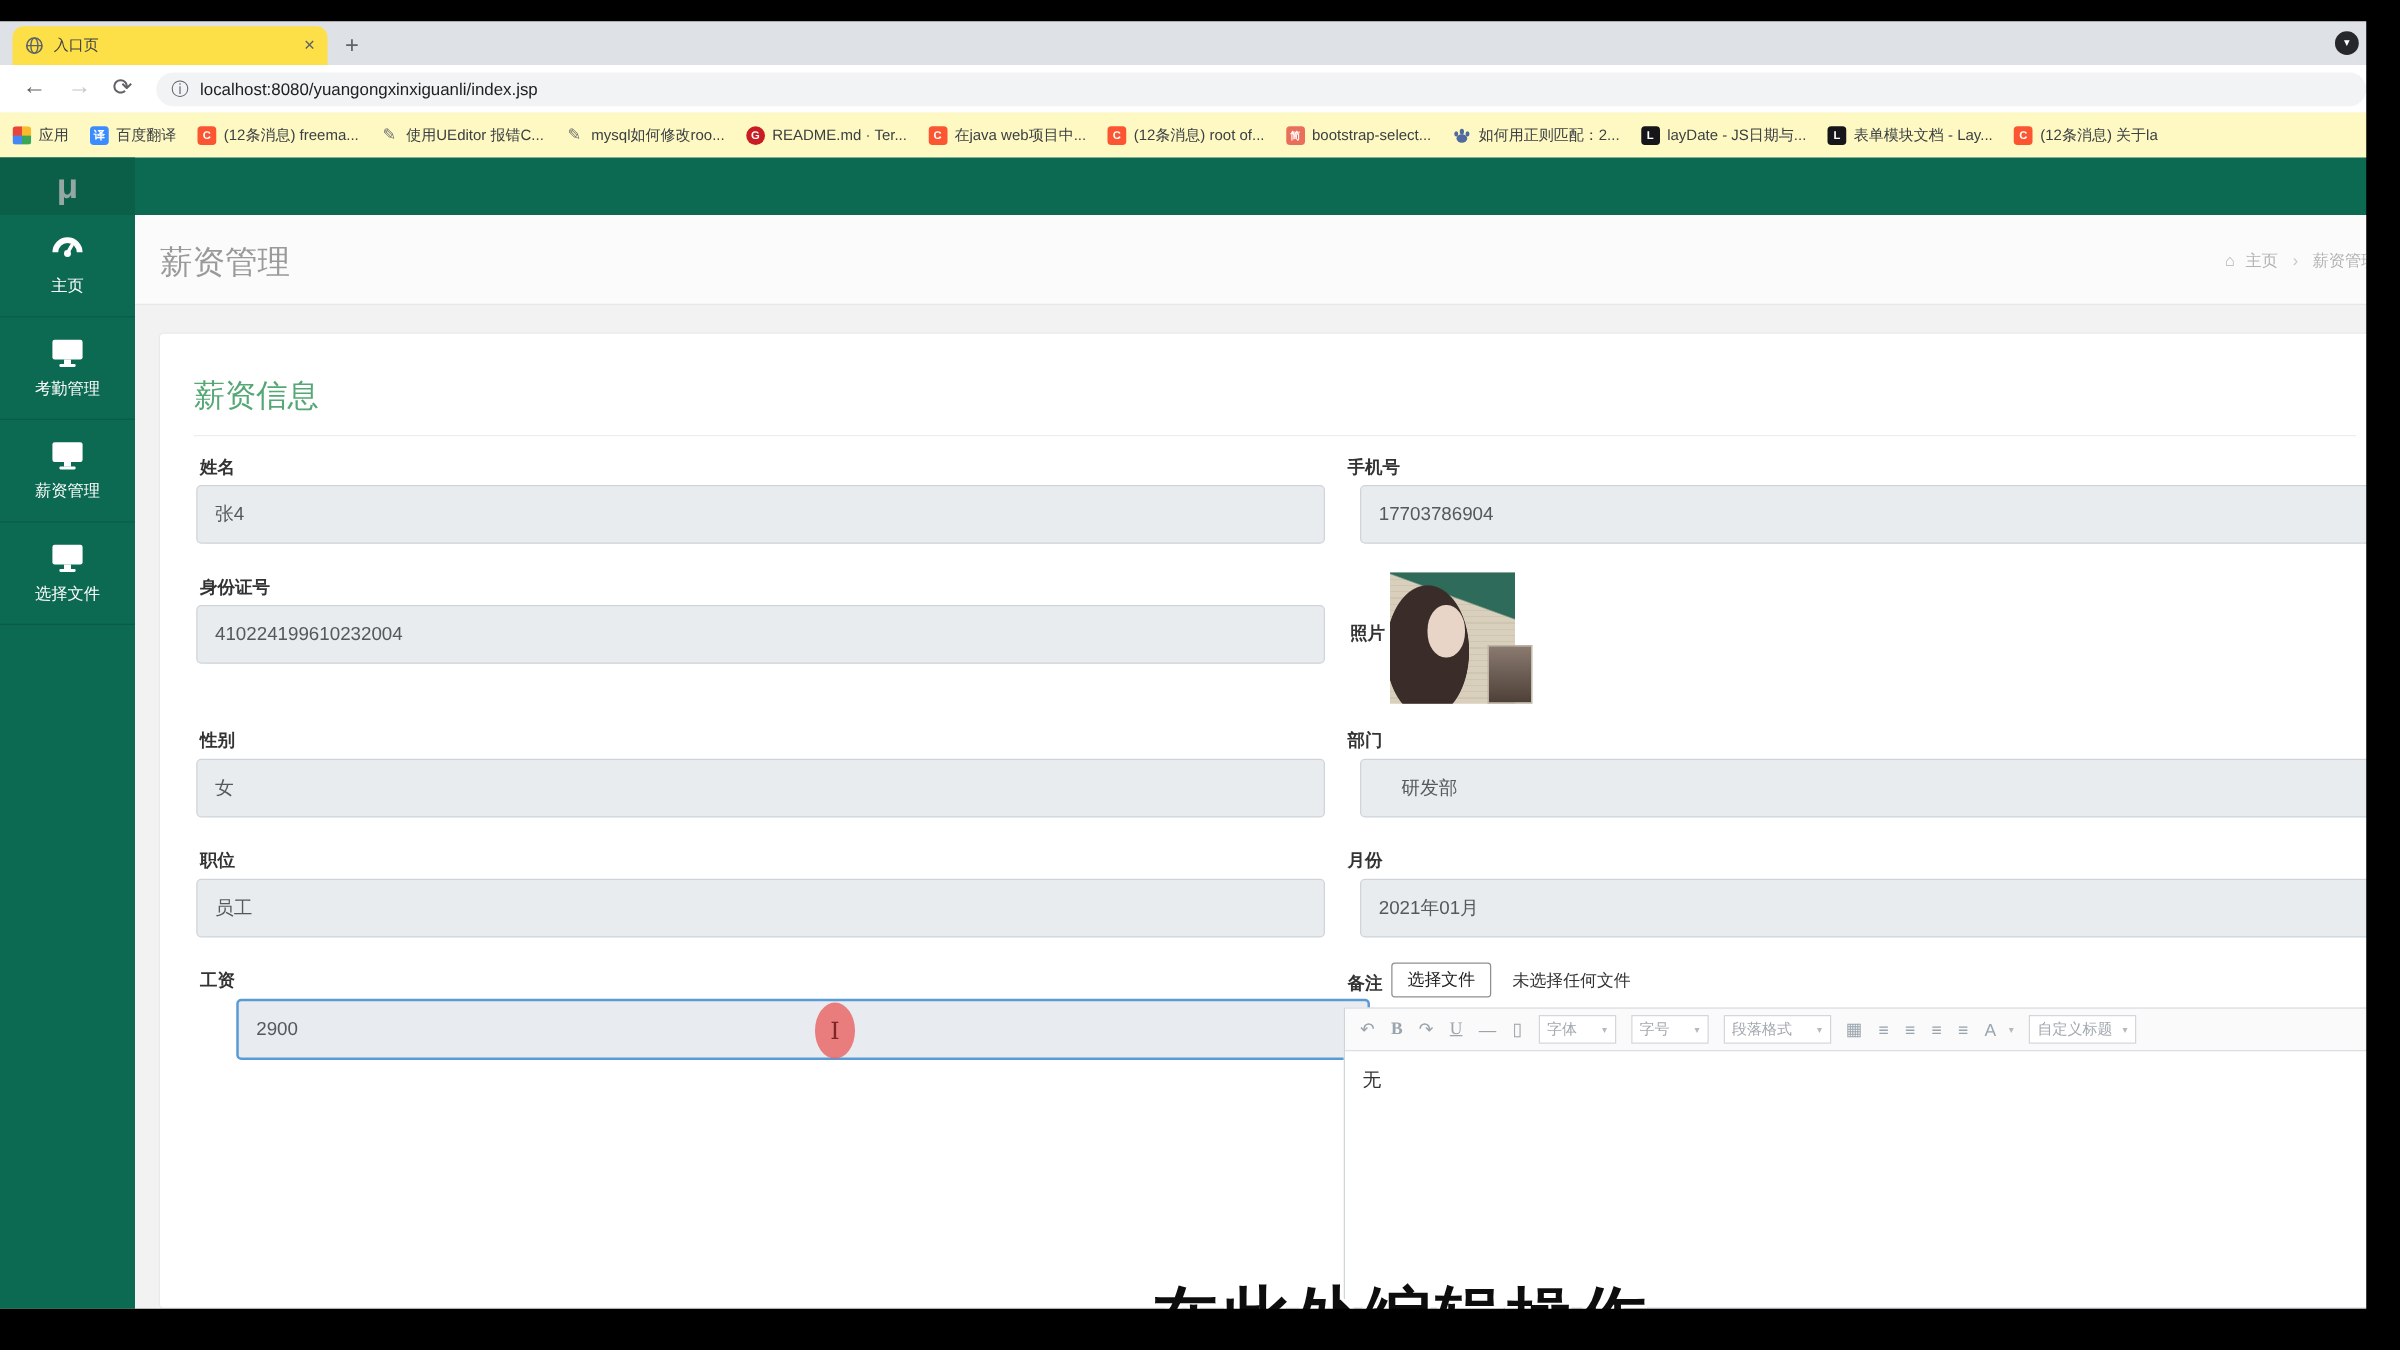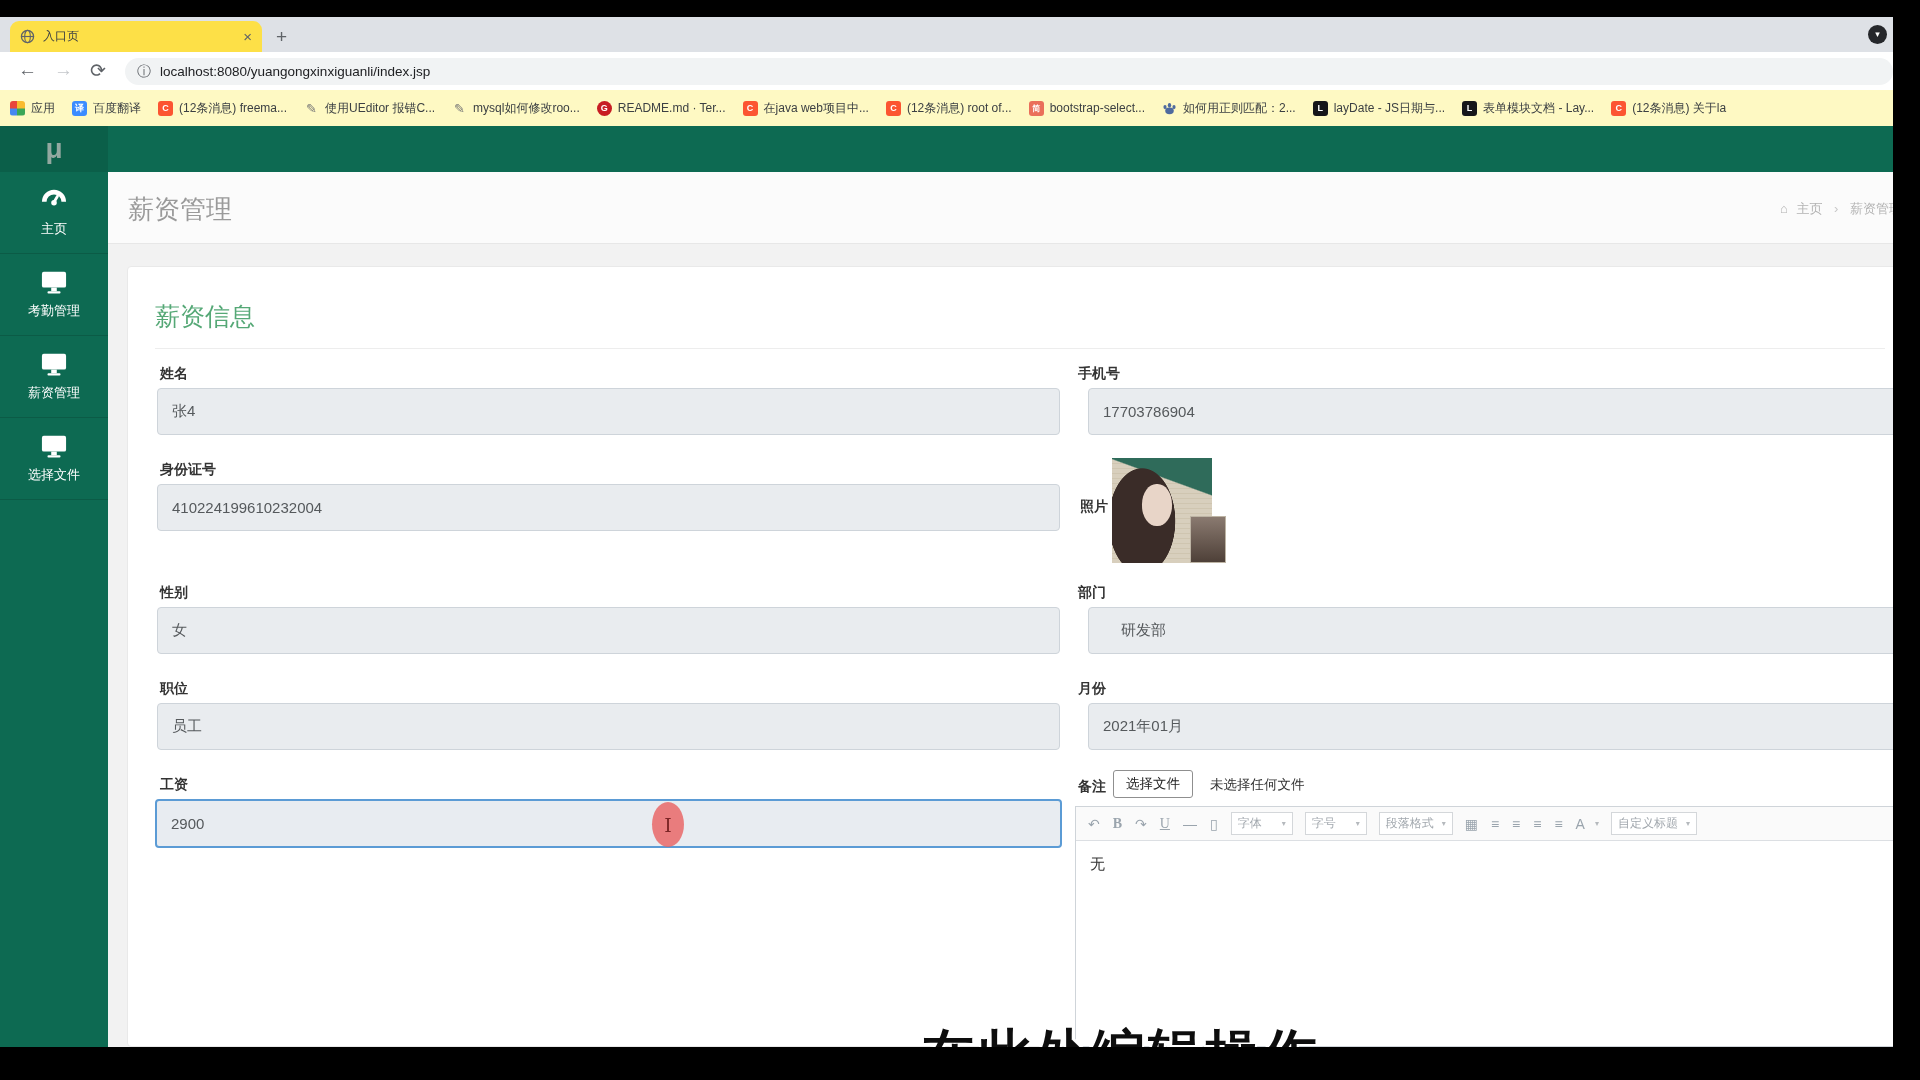--- a/index.html
+++ b/index.html
@@ -53,21 +53,21 @@
   .crumbs{left:1780px;top:200px;width:140px;font-size:13px;color:#b3b3b3;white-space:nowrap;}
   .crumbs .sep{margin:0 8px;color:#c7c7c7;}
 
   .panel{left:127px;top:266px;width:1790px;height:781px;background:#fff;border:1px solid #e9e9e9;border-radius:4px;}
   .paneltitle{left:155px;top:300px;font-size:25px;color:#55a876;}
   .paneldiv{left:155px;top:348px;width:1730px;height:1px;background:#ededed;}
 
   .flabel{font-size:14px;font-weight:bold;color:#333;}
   .finput{height:47px;background:#e9ecef;border:1px solid #ced4da;border-radius:4px;
           display:flex;align-items:center;padding-left:14px;font-size:15px;color:#55595c;}
-  .finput.focused{background:#e8ecf1;border:2px solid #5b9bd5;}
+  .finput.focused{background:#e8ecf1;border:2px solid #5b9bd5;margin-left:34px;}
 
   .photo{left:1112px;top:458px;width:100px;height:105px;
          background:
            radial-gradient(60px 95px at 30% 60%,#3a2c28 0 55%,transparent 56%),
            linear-gradient(200deg,#2f6b5a 0 26%,transparent 27%),
            repeating-linear-gradient(0deg,#d8cfbd 0 4px,#cfc5b0 4px 5px);}
   .photo .face{position:absolute;left:30px;top:26px;width:30px;height:42px;border-radius:48%;background:#e8d5c8;}
   .photo .inner{position:absolute;left:78px;top:58px;width:36px;height:47px;
                 background:linear-gradient(180deg,#8a7a70,#4e4038);border:1px solid #bdb4a4;}
 
@@ -292,21 +292,21 @@
       <span class="ed-ic">—</span>
       <span class="ed-ic">▯</span>
       <span class="ed-sel" style="width:62px;">
         <span>字体</span>
         <span class="ed-caret">▾</span>
       </span>
       <span class="ed-sel" style="width:62px;">
         <span>字号</span>
         <span class="ed-caret">▾</span>
       </span>
-      <span class="ed-sel" style="width:74px;">
+      <span class="ed-sel" style="width:86px;">
         <span>段落格式</span>
         <span class="ed-caret">▾</span>
       </span>
       <span class="ed-ic">▦</span>
       <span class="ed-ic">≡</span>
       <span class="ed-ic">≡</span>
       <span class="ed-ic">≡</span>
       <span class="ed-ic">≡</span>
       <span class="ed-ic" style="margin-right:4px;"><span>A</span></span>
       <span class="ed-caret" style="margin-right:12px;">▾</span>

